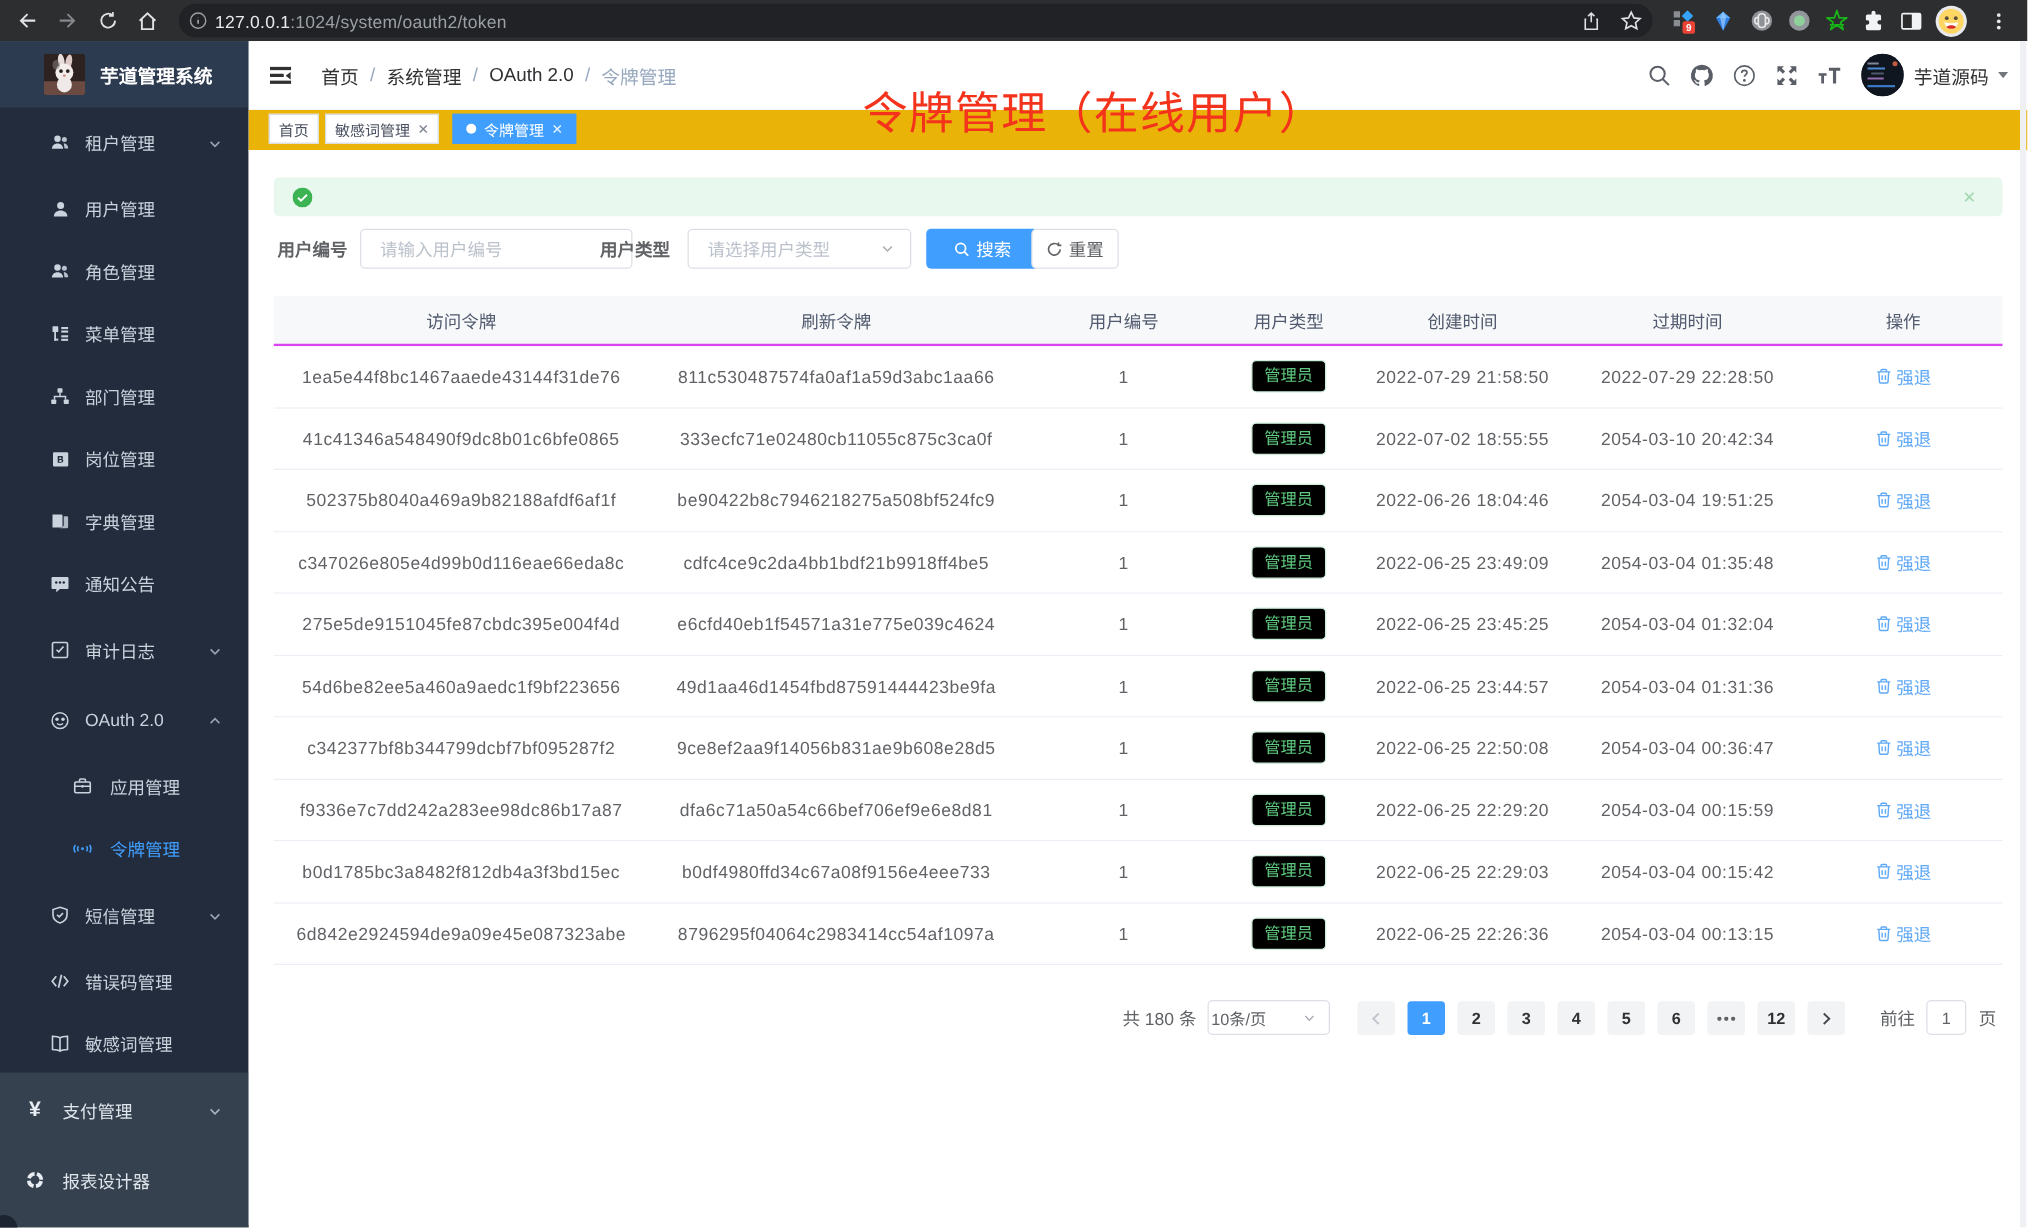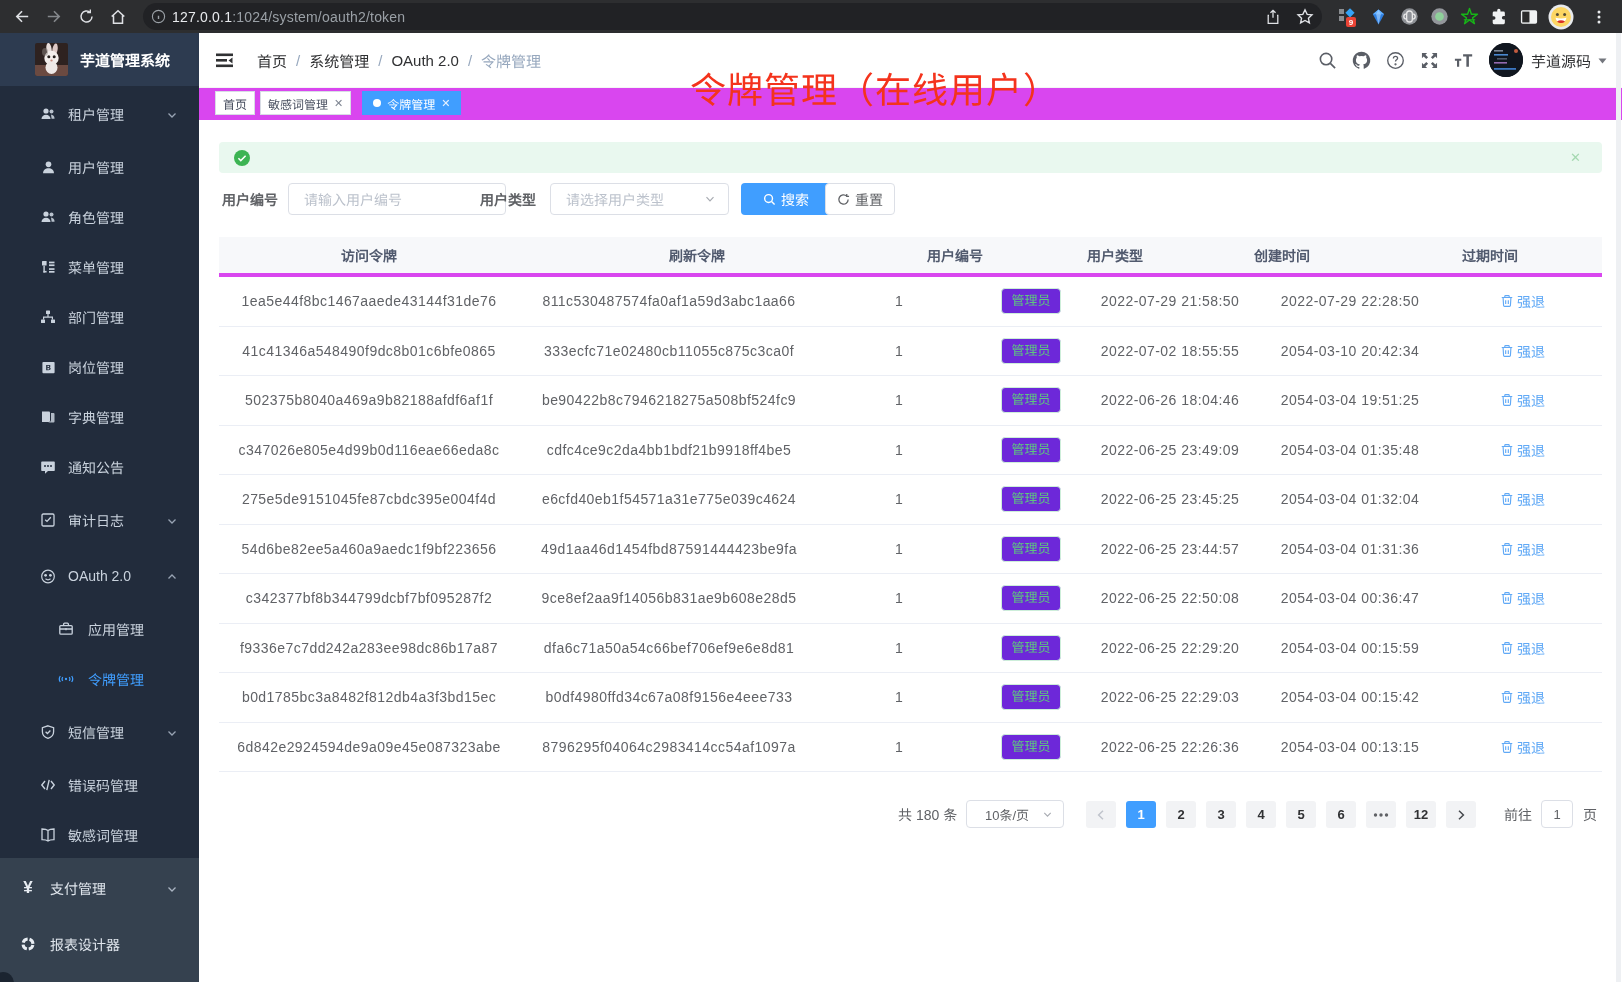--- a/index.html
+++ b/index.html
@@ -36,21 +36,21 @@
 .hamb { position:absolute; left:17px; top:19px; }
 .bc { position:absolute; left:58px; top:0; height:54px; display:flex; align-items:center; font-size:15px; color:#303133; }
 .bc .sep { color:#97a8be; margin:0 9px; font-weight:400; }
 .bc .cur { color:#97a8be; }
 .nav-r { position:absolute; right:15px; top:0; height:54px; display:flex; align-items:center; }
 .nav-r .nic { width:34px; height:54px; display:flex; align-items:center; justify-content:center; color:#5a5e66; }
 .avatar2 { width:34px; height:34px; border-radius:50%; background:#10161f; margin-left:8px; position:relative; overflow:hidden; }
 .uname { font-size:15px; color:#303133; margin-left:8px; }
 .dcaret { margin-left:7px; color:#7a7f88; font-size:10px; }
 
-.tagsbar { position:absolute; top:55px; left:0; width:1423px; height:33px; background:#d946ef; border-bottom:1px solid #e2e6ea; font-size:0; white-space:nowrap; }
+.tagsbar { position:absolute; top:55px; left:0; width:1423px; height:33px; background:#eab308; border-bottom:1px solid #e2e6ea; font-size:0; white-space:nowrap; }
 .tag { display:inline-flex; align-items:center; height:24px; border:1px solid #d8dce5; background:#fff; color:#495060; font-size:12px; padding:0 7px; margin-left:5px; margin-top:3px; position:relative; vertical-align:top; }
 .tag .x { margin-left:6px; color:#7d8491; font-size:11px; }
 .tag.on { background:#409eff; border-color:#409eff; color:#fff; padding:0 10px; margin-left:11px; }
 .tag.on .dot { width:8px; height:8px; border-radius:50%; background:#fff; margin-right:6px; }
 .tag.on .x { color:#e8f2ff; }
 
 .content { position:absolute; top:87px; left:0; width:1423px; height:860px; background:#fff; }
 .alert { position:absolute; left:20px; top:22px; width:1383px; height:31px; background:#e9f8ef; border-radius:4px; display:flex; align-items:center; }
 .alert .chk { margin-left:15px; display:flex; }
 .alert .atx { margin-left:7px; font-size:14px; color:#51bb66; font-weight:bold; }
@@ -59,27 +59,27 @@
 
 .filter { position:absolute; left:20px; top:63px; width:1383px; height:32px; }
 .flabel { position:absolute; top:0; height:32px; display:flex; align-items:center; font-size:14px; font-weight:bold; color:#606266; }
 .finput { position:absolute; top:0; height:32px; border:1px solid #dcdfe6; border-radius:4px; background:#fff; display:flex; align-items:center; font-size:14px; color:#bcc2cc; }
 .btn { position:absolute; top:0; height:32px; border-radius:4px; display:flex; align-items:center; justify-content:center; font-size:14px; }
 .btn.primary { background:#409eff; color:#fff; }
 .btn.plain { background:#fff; border:1px solid #dcdfe6; color:#606266; }
 
 .table { position:absolute; left:20px; top:117px; width:1383px; }
 .trow { display:flex; width:1383px; align-items:center; }
-.thead { height:40px; background:#f7f8fa; border-bottom:4px solid #d946ef; font-weight:bold; color:#515a6e; font-size:14px;gap:28px; }
+.thead { height:40px; background:#f7f8fa; border-bottom:2px solid #d946ef; font-weight:normal; color:#515a6e; font-size:14px; }
 .tbody { height:49.5px; border-bottom:1px solid #ebeef5; color:#606266; font-size:14px; background:#fff; letter-spacing:.45px; }
 .gtag, .kick { letter-spacing:normal; }
 .c { text-align:center; flex-shrink:0; }
 .c1 { width:300px; } .c2 { width:300px; } .c3 { width:160px; } .c4 { width:104px; }
 .c5 { width:174px; } .c6 { width:186px; } .c7 { width:159px; }
-.gtag { display:inline-block; height:26px; line-height:24px; padding:0 9px; background:#6d28d9; border:1px solid #cdeeda; border-radius:4px; color:#5ec77e; font-size:13px; }
+.gtag { display:inline-block; height:26px; line-height:24px; padding:0 9px; background:#000000; border:1px solid #cdeeda; border-radius:4px; color:#5ec77e; font-size:13px; }
 .kick { color:#60a9f6; font-size:14px; display:inline-flex; align-items:center; }
 
 .pgwrap { position:absolute; left:20px; top:680px; width:1383px; height:28px; }
 .pg { position:absolute; top:0; height:28px; display:flex; align-items:center; font-size:14px; color:#606266; }
 .pbtn { width:30px; height:27px; margin-left:-2px; margin-top:1px; border-radius:3px; background:#f2f3f5; color:#303133; font-size:13px; font-weight:bold; display:flex; align-items:center; justify-content:center; }
 .pbtn.on { background:#409eff; color:#fff; }
 
 .rednote { position:absolute; left:690px; top:61px; font-size:36px; color:#f4331c; z-index:40; font-weight:400; letter-spacing:1px; }
 </style>
 </head>
@@ -630,21 +630,21 @@
               <svg width="14" height="14" viewBox="0 0 16 16" fill="none" stroke="#60a9f6" stroke-width="1.3">
                 <path d="M2 4h12M5.5 4V2.6a.8.8 0 0 1 .8-.8h3.4a.8.8 0 0 1 .8.8V4M3.5 4l.6 9.2a1 1 0 0 0 1 .9h5.8a1 1 0 0 0 1-.9L12.5 4M6.5 7v4.5M9.5 7v4.5"></path>
               </svg>
               <span style="margin-left:3px;">强退</span>
             </span></span>
         </div>
     </div>
     <div class="pgwrap">
       <span class="pg" style="left:679px;">共 180 条</span>
       <span class="finput" style="left:747px;width:98px;height:28px;top:0;font-size:13px;color:#606266;">
-          <span style="margin-left:18px;">10条/页</span>
+          <span style="margin-left:2px;">10条/页</span>
           <svg style="position:absolute;right:10px;" width="11" height="11" viewBox="0 0 12 12" fill="none" stroke="#a8abb2" stroke-width="1.2">
             <path d="M2.5 4.2 6 7.8l3.5-3.6"></path>
           </svg>
         </span>
       <span class="pg" style="left:869px;">
           <span class="pbtn">
             <svg width="12" height="12" viewBox="0 0 12 12" fill="none" stroke="#c0c4cc" stroke-width="1.5">
               <path d="M8 1.8 3.6 6 8 10.2"></path>
             </svg>
           </span>

